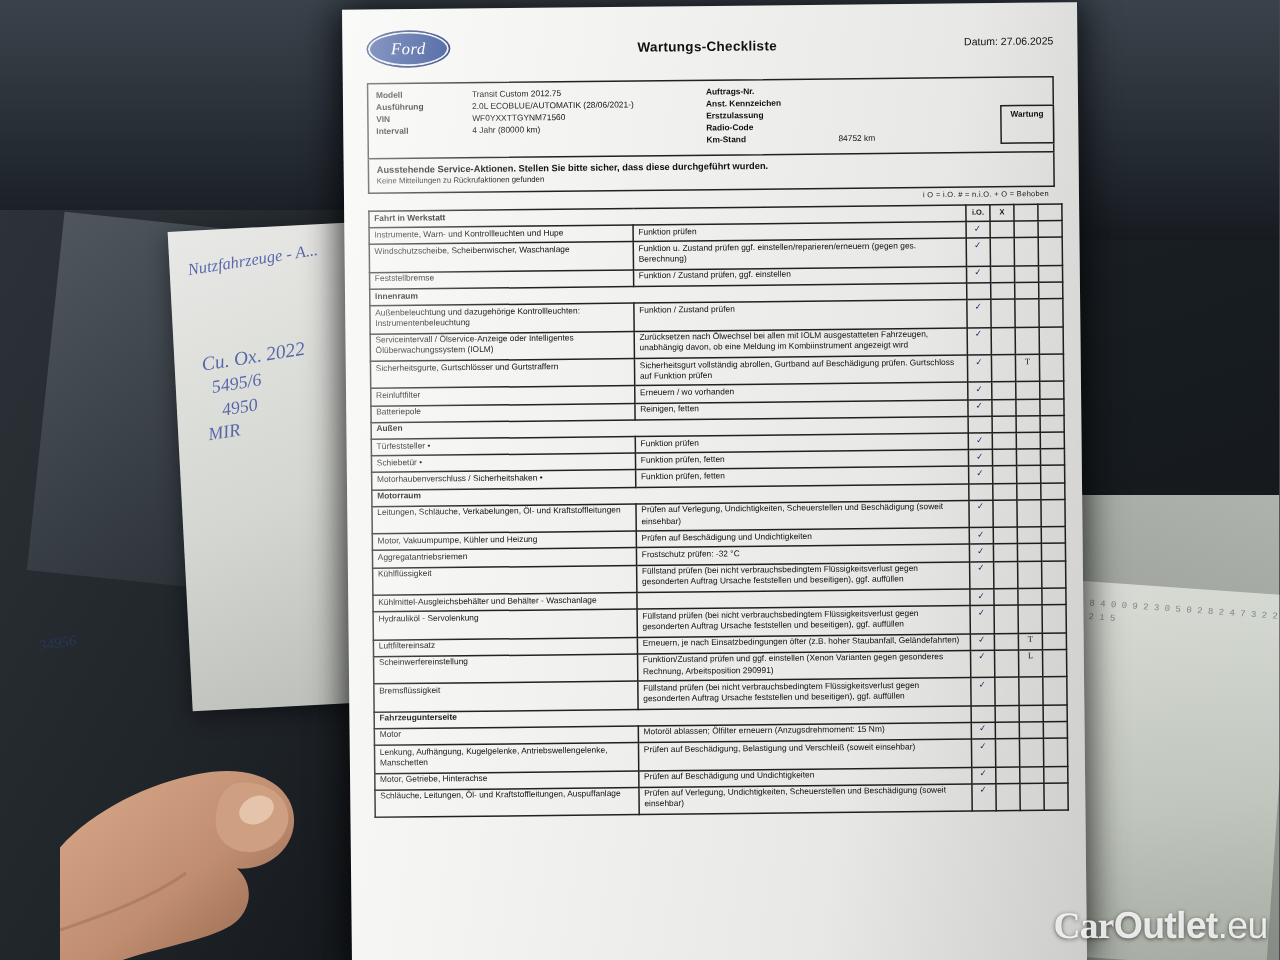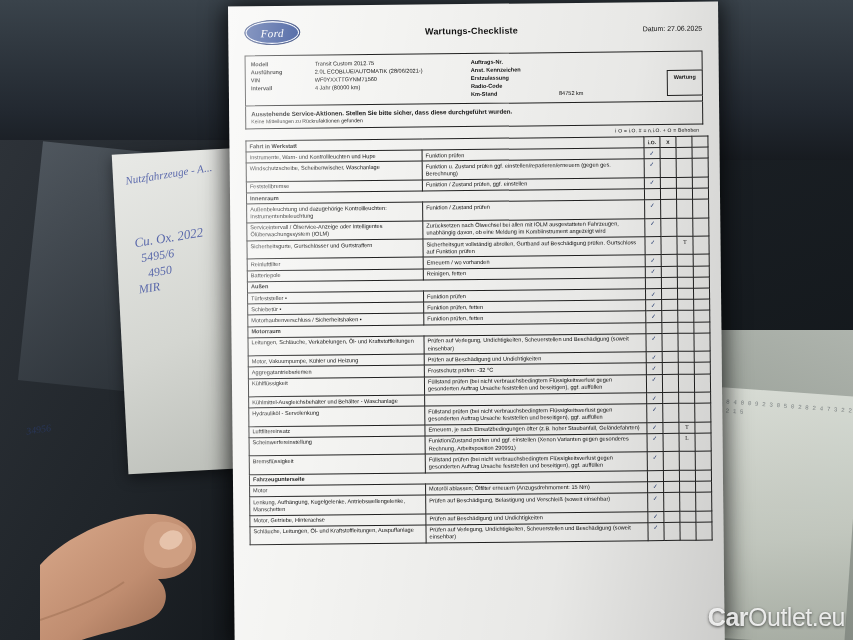--- a/index.html
+++ b/index.html
@@ -255,22 +255,22 @@
     bottom: 8px;
     z-index: 40;
     color: rgba(255,255,255,.85);
     font-size: 25px;
     font-family: "Liberation Sans", sans-serif;
     letter-spacing: -.5px;
     text-shadow: 0 1px 3px rgba(0,0,0,.6);
     display: flex;
     align-items: baseline;
   }
-  .watermark .c1 { font-weight: bold; }
-  .watermark .c2 { font-weight: normal; }
+  .watermark .c1 { font-weight: bold; font-family: Liberation Serif, serif; }
+  .watermark .c2 { font-weight: bold; }
   .watermark .c3 { font-weight: normal; font-size: 25px; }
 </style>
 </head>
 <body>
 
 <div id="scene">
 
   <div class="bg-glass"></div>
   <div class="bg-seat"></div>
   <div class="bg-plastic"></div>

